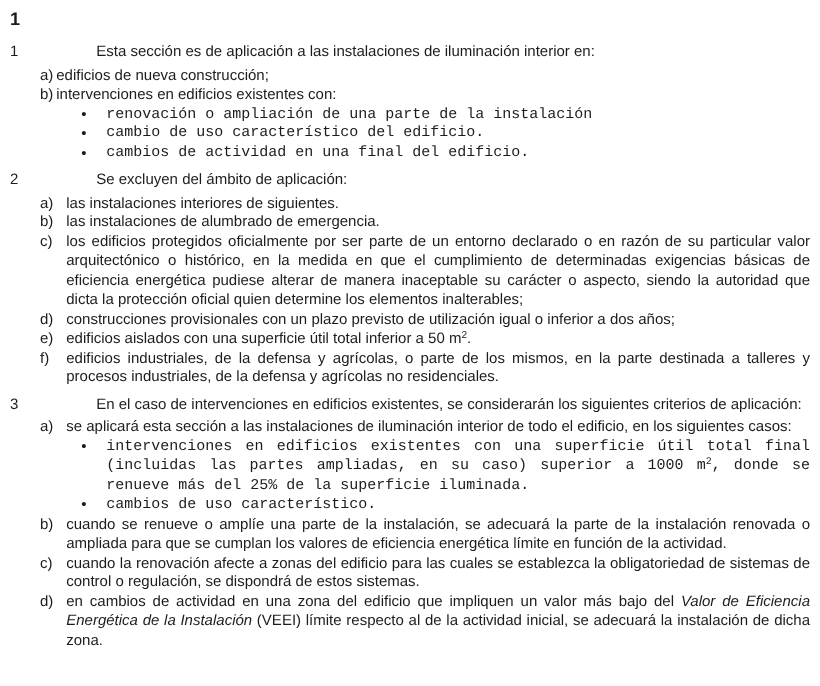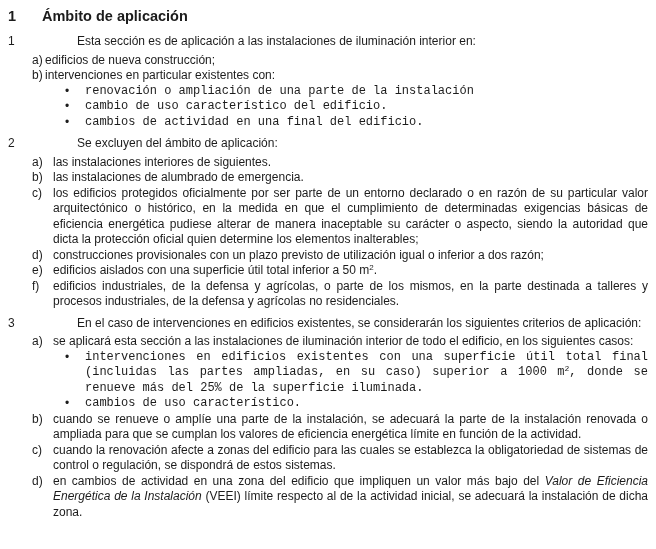--- a/index.html
+++ b/index.html
@@ -31,36 +31,35 @@
   sup{font-size:8px;line-height:0;vertical-align:baseline;position:relative;top:-4px;}
   .term{font-style:italic;}
 </style>
 </head>
 <body>
 
 <div class="page">
 
   <div class="heading">
     <span class="h-num">1</span>
-    <span class="h-title">Ámbito de aplicación</span>
   </div>
 
   <section class="para first">
     <div class="p-intro">
       <span class="p-num">1</span>
       <span class="p-text">Esta sección es de aplicación a las instalaciones de iluminación interior en:</span>
     </div>
     <div class="items sec1">
       <div class="item">
         <span class="i-label">a)</span>
         <span class="i-text">edificios de nueva construcción;</span>
       </div>
       <div class="item">
         <span class="i-label">b)</span>
-        <span class="i-text">intervenciones en particular existentes con:</span>
+        <span class="i-text">intervenciones en edificios existentes con:</span>
       </div>
       <div class="bullets">
         <div class="bullet">
           <span class="b-dot">•</span>
           <span class="b-text">renovación o ampliación de una parte de la instalación</span>
         </div>
         <div class="bullet">
           <span class="b-dot">•</span>
           <span class="b-text">cambio de uso característico del edificio.</span>
         </div>
@@ -85,21 +84,21 @@
       <div class="item">
         <span class="i-label">b)</span>
         <span class="i-text">las instalaciones de alumbrado de emergencia.</span>
       </div>
       <div class="item">
         <span class="i-label">c)</span>
         <span class="i-text">los edificios protegidos oficialmente por ser parte de un entorno declarado o en razón de su particular valor arquitectónico o histórico, en la medida en que el cumplimiento de determinadas exigencias básicas de eficiencia energética pudiese alterar de manera inaceptable su carácter o aspecto, siendo la autoridad que dicta la protección oficial quien determine los elementos inalterables;</span>
       </div>
       <div class="item">
         <span class="i-label">d)</span>
-        <span class="i-text">construcciones provisionales con un plazo previsto de utilización igual o inferior a dos razón;</span>
+        <span class="i-text">construcciones provisionales con un plazo previsto de utilización igual o inferior a dos años;</span>
       </div>
       <div class="item">
         <span class="i-label">e)</span>
         <span class="i-text"><span>edificios aislados con una superficie útil total inferior a 50 m</span><sup>2</sup><span>.</span></span>
       </div>
       <div class="item">
         <span class="i-label">f)</span>
         <span class="i-text">edificios industriales, de la defensa y agrícolas, o parte de los mismos, en la parte destinada a talleres y procesos industriales, de la defensa y agrícolas no residenciales.</span>
       </div>
     </div>

